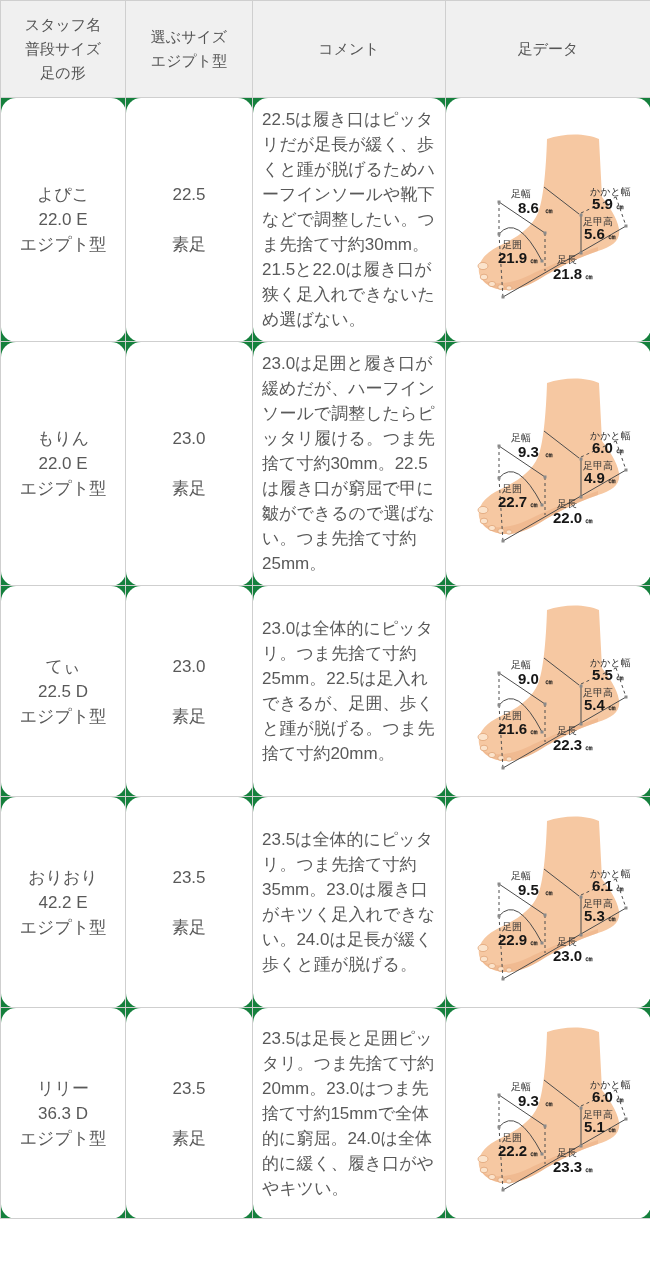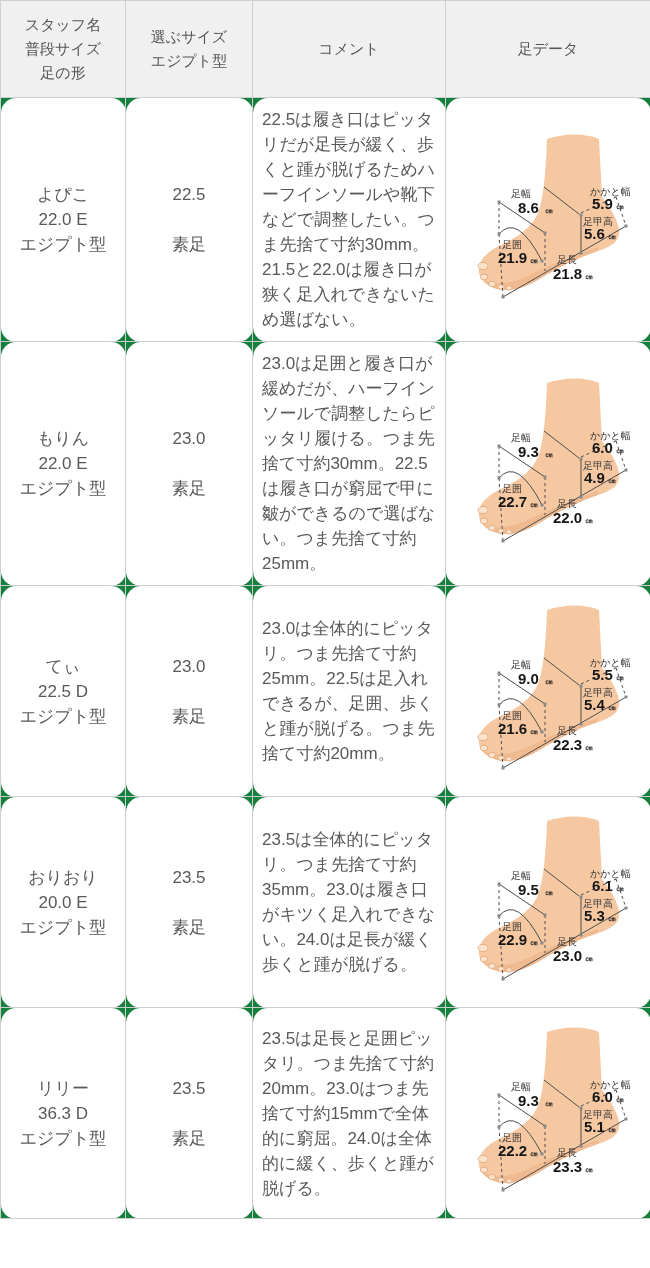--- a/index.html
+++ b/index.html
@@ -261,21 +261,21 @@
           <text class="m-value" x="103" y="152">22.3</text>
           <text class="m-unit" x="135" y="152">㎝</text>
         </g>
       </svg>
     </td>
   </tr>
 
   <tr>
     <td class="c-staff">
       <div>おりおり</div>
-      <div>20.0 E</div>
+      <div>42.2 E</div>
       <div>エジプト型</div>
     </td>
     <td class="c-size">
       <div class="chosen-size">23.5</div>
       <div>素足</div>
     </td>
     <td class="c-comment">
       <p>23.5は全体的にピッタリ。つま先捨て寸約35mm。23.0は履き口がキツく足入れできない。24.0は足長が緩く歩くと踵が脱げる。</p>
     </td>
     <td class="c-foot">
@@ -340,21 +340,21 @@
     <td class="c-staff">
       <div>リリー</div>
       <div>36.3 D</div>
       <div>エジプト型</div>
     </td>
     <td class="c-size">
       <div class="chosen-size">23.5</div>
       <div>素足</div>
     </td>
     <td class="c-comment">
-      <p>23.5は足長と足囲ピッタリ。つま先捨て寸約20mm。23.0はつま先捨て寸約15mmで全体的に窮屈。24.0は全体的に緩く、歩くと踵が脱げる。</p>
+      <p>23.5は足長と足囲ピッタリ。つま先捨て寸約20mm。23.0はつま先捨て寸約15mmで全体的に窮屈。24.0は全体的に緩く、履き口がややキツい。</p>
     </td>
     <td class="c-foot">
       <svg width="200" height="182" viewBox="0 0 200 182">
         <g>
           <path fill="#f6c8a2" d="M97,12 C114,6 136,6 149,12 L152,70 C158,78 167,90 169,102 C171,113 162,120 148,124 C127,131 110,140 96,148 C82,157 68,164 54,163 C38,162 27,152 29,140 C31,129 42,122 53,117 C68,110 82,100 88,86 C93,74 96,45 97,12 Z"></path>
           <path fill="#e8a87c" opacity="0.45" d="M148,124 C127,131 110,140 96,148 C82,157 68,164 54,163 C44,162 36,158 31,151 C40,159 60,158 80,148 C100,138 130,126 148,120 Z"></path>
           <g fill="#fbe3cb" stroke="#dfa478" stroke-width="0.8">
             <ellipse cx="33" cy="139" rx="5" ry="3.6"></ellipse>
             <ellipse cx="34" cy="150" rx="3.8" ry="2.8"></ellipse>
             <ellipse cx="42" cy="157" rx="3.5" ry="2.6"></ellipse>

